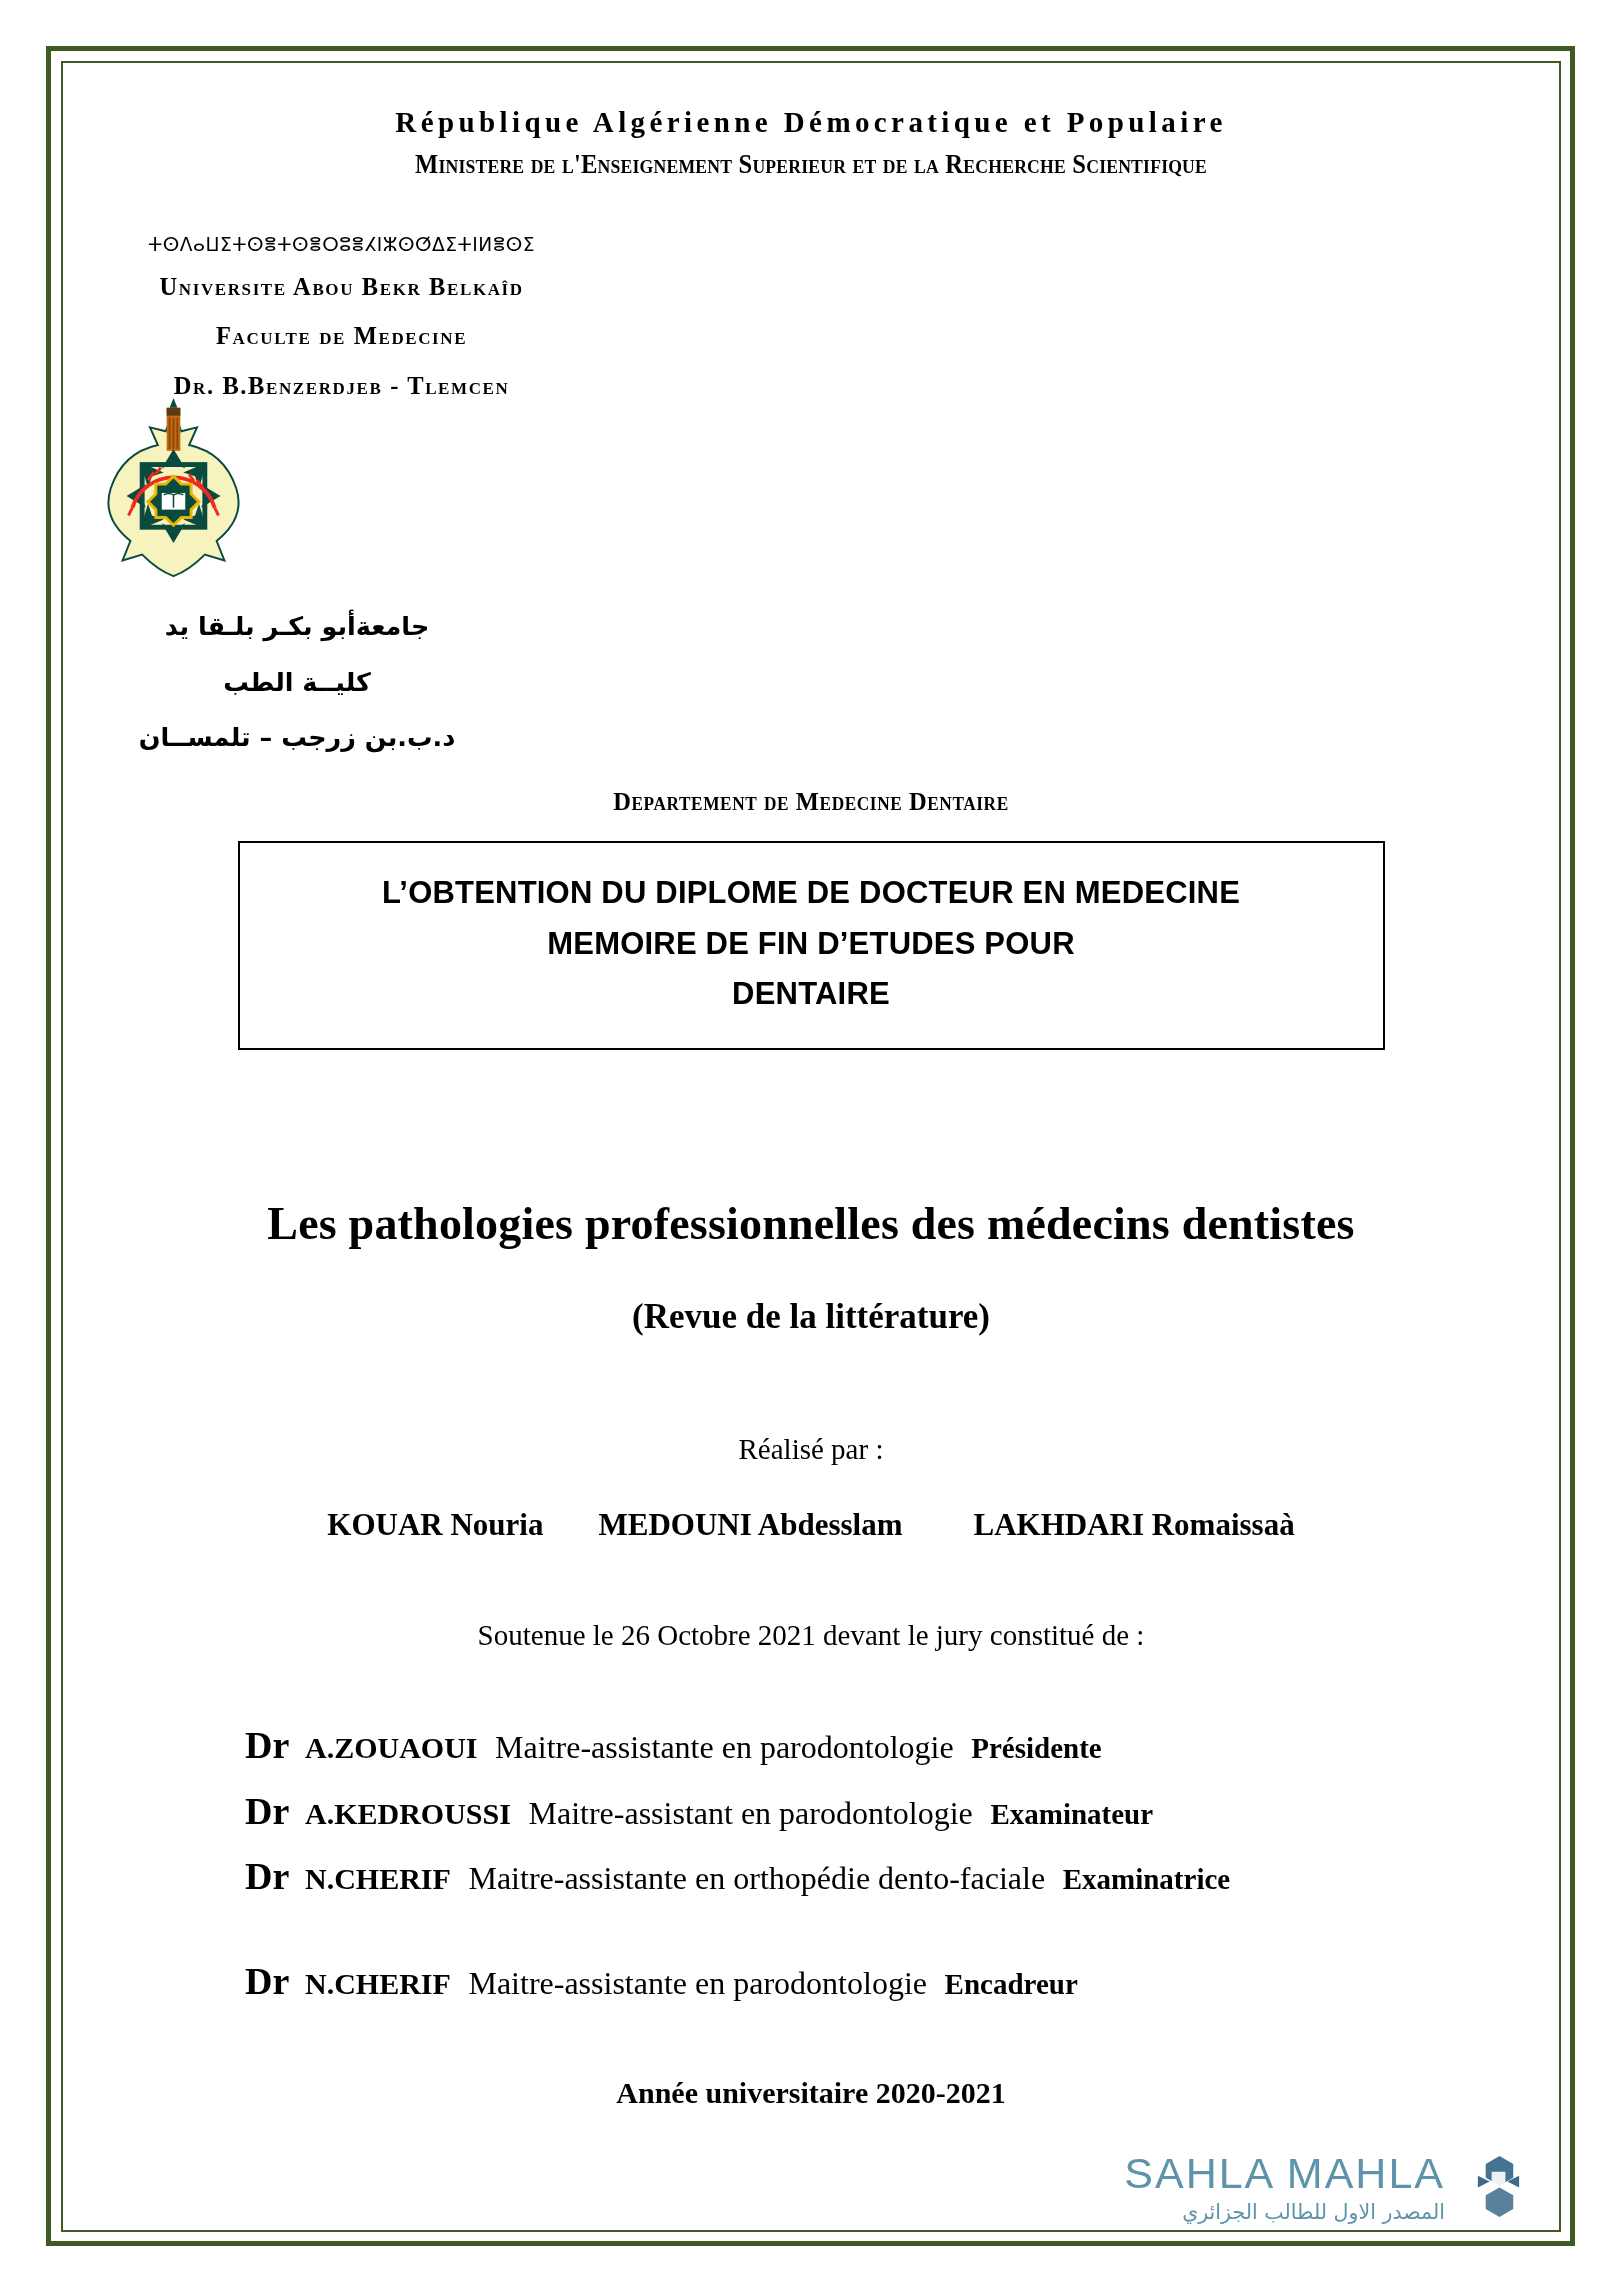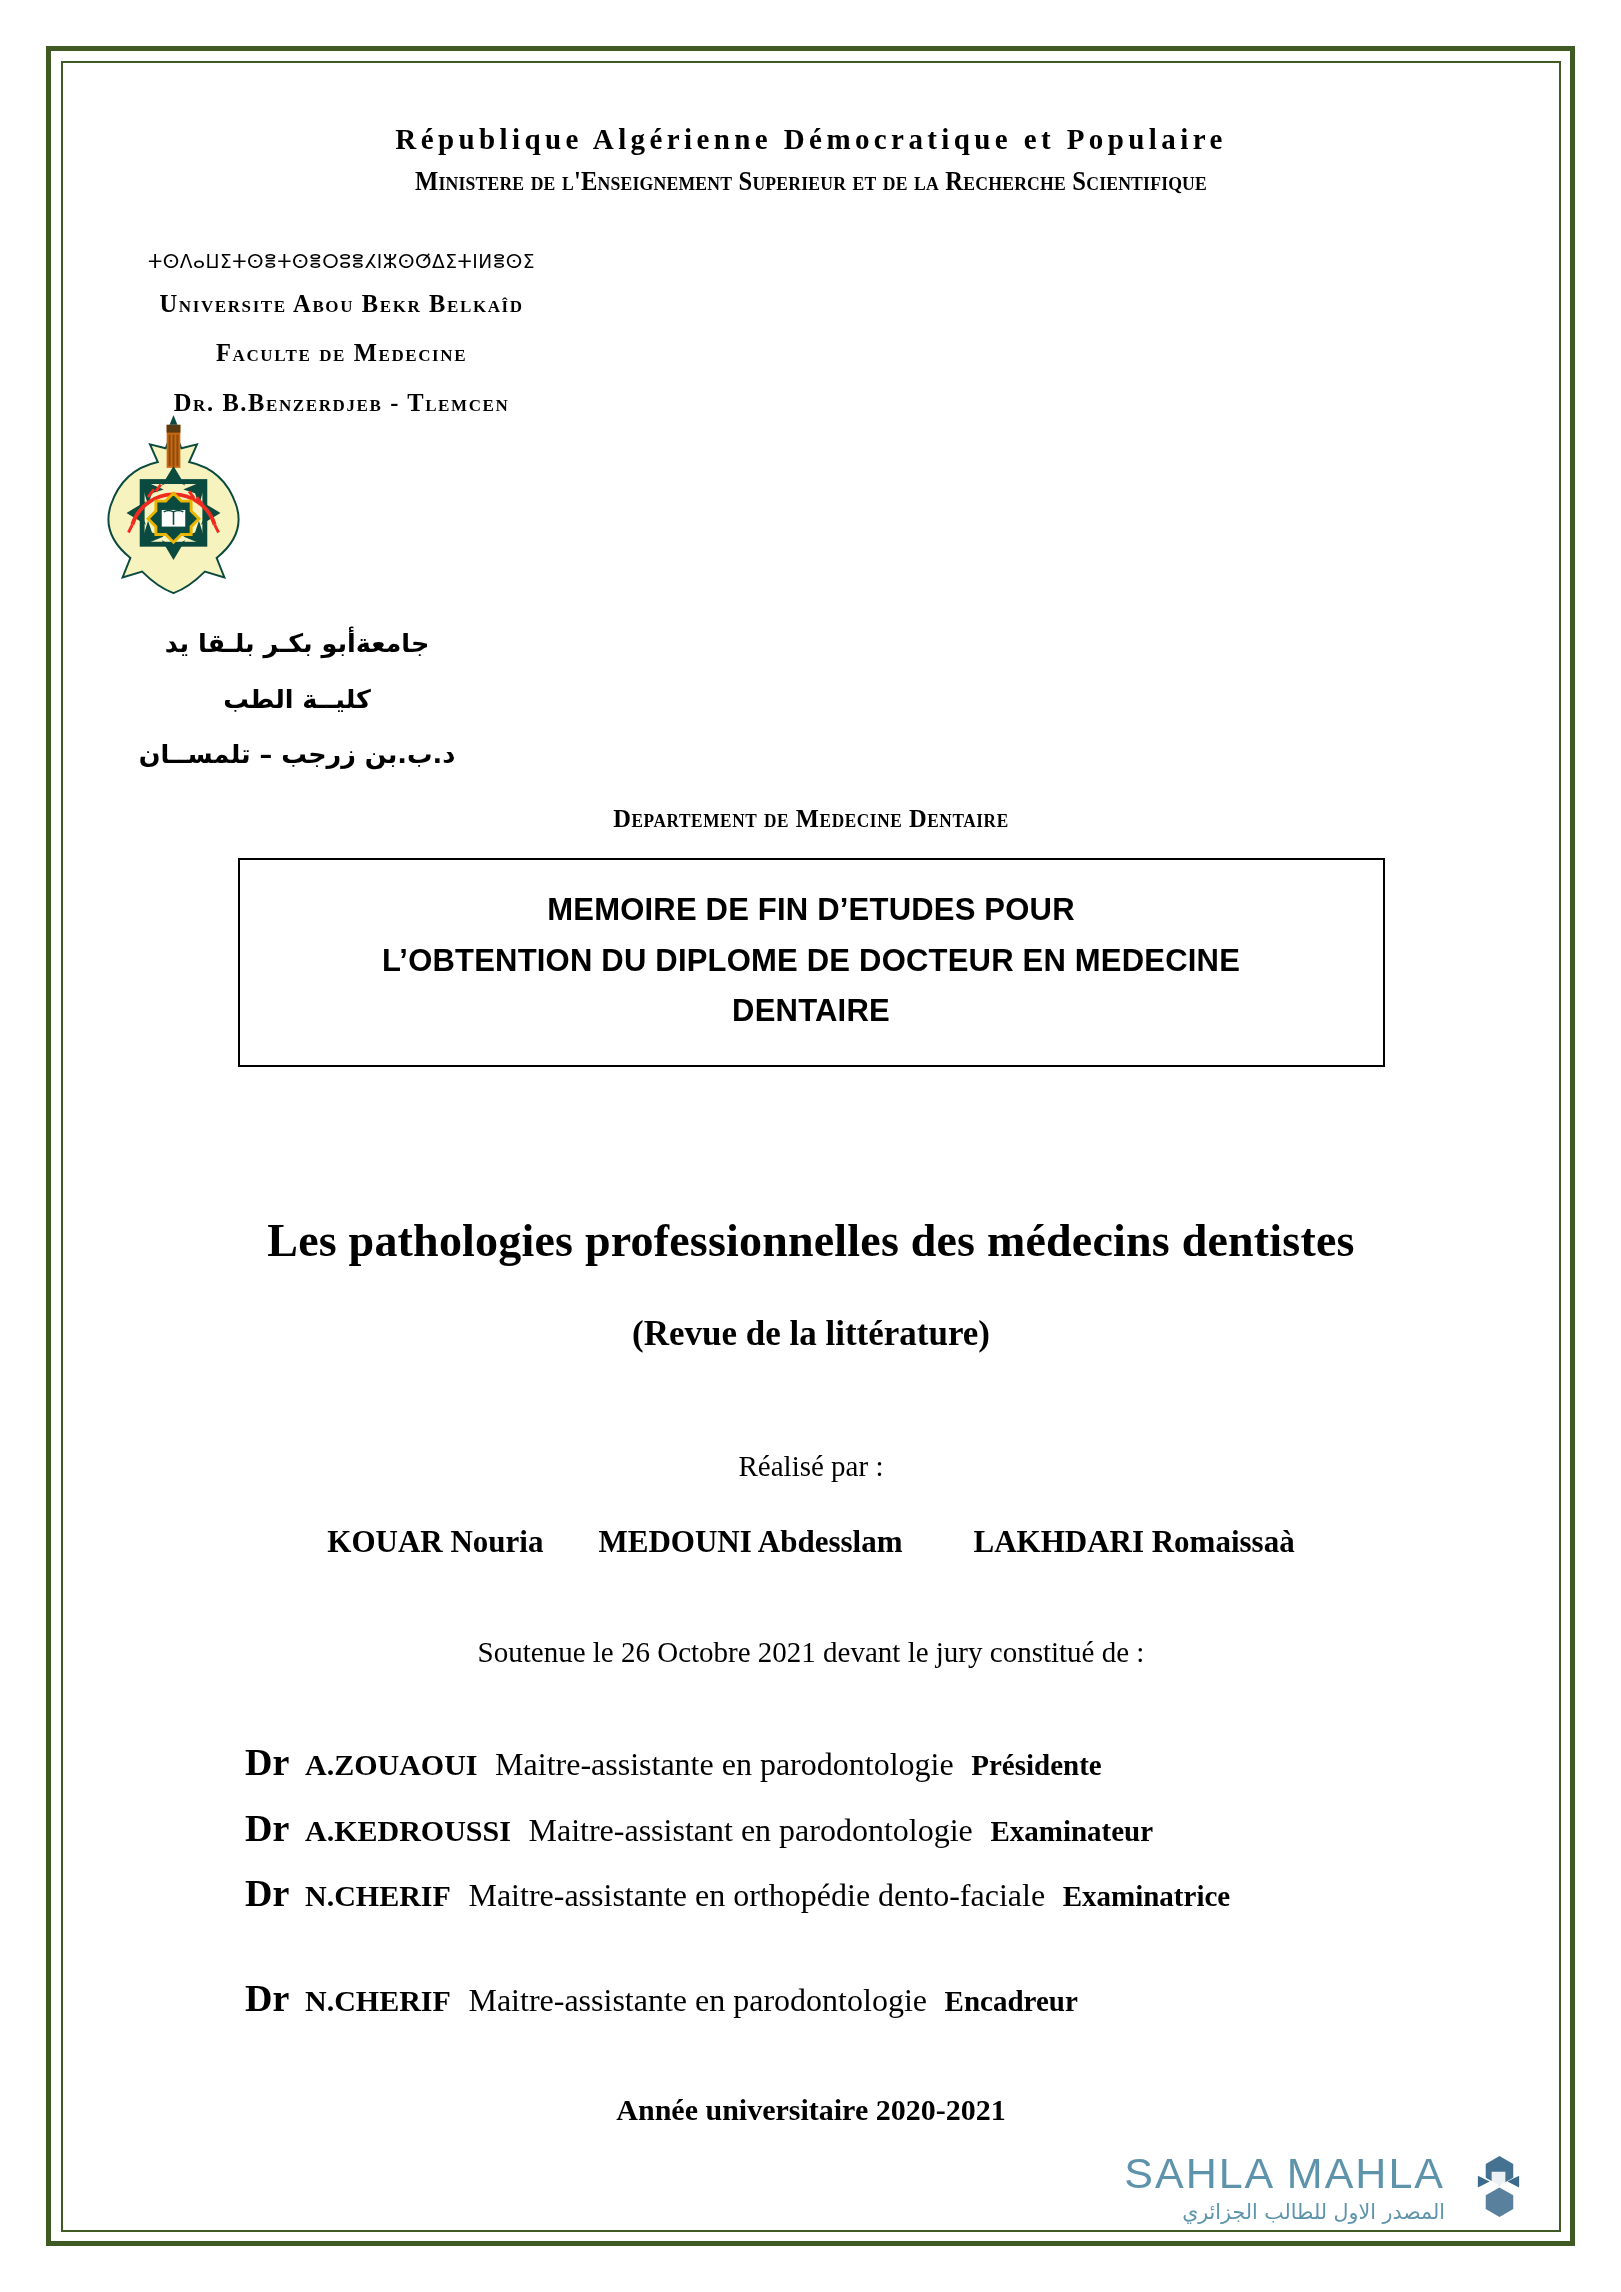--- a/index.html
+++ b/index.html
@@ -32,21 +32,21 @@
     top: 61px;
     width: 1500px;
     height: 2171px;
     border: 2px solid #3f5a22;
     box-sizing: border-box;
   }
 
   .sheet {
     position: absolute;
     left: 69px;
-    top: 69px;
+    top: 52px;
     width: 1484px;
     height: 2155px;
     box-sizing: border-box;
   }
 
   
   .nat-header {
     text-align: center;
     padding-top: 54px;
   }
@@ -321,22 +321,22 @@
     <div class="uni-right">
       <div class="ar1">جامعةأبو بكـر بلـقا يد</div>
       <div class="ar2">كليــة الطب</div>
       <div class="ar3">د.ب.بن زرجب – تلمســان</div>
     </div>
   </div>
 
   <div class="dept-line">Departement de Medecine Dentaire</div>
 
   <div class="diploma-box">
+    <div class="diploma-line">L’OBTENTION DU DIPLOME DE DOCTEUR EN MEDECINE</div>
     <div class="diploma-line">MEMOIRE DE FIN D’ETUDES POUR</div>
-    <div class="diploma-line">L’OBTENTION DU DIPLOME DE DOCTEUR EN MEDECINE</div>
     <div class="diploma-line">DENTAIRE</div>
   </div>
 
   <div class="thesis-title">
     <div class="t1">Les pathologies professionnelles des médecins dentistes</div>
     <div class="t2">(Revue de la littérature)</div>
   </div>
 
   <div class="realise">Réalisé par :</div>
   <div class="authors">

